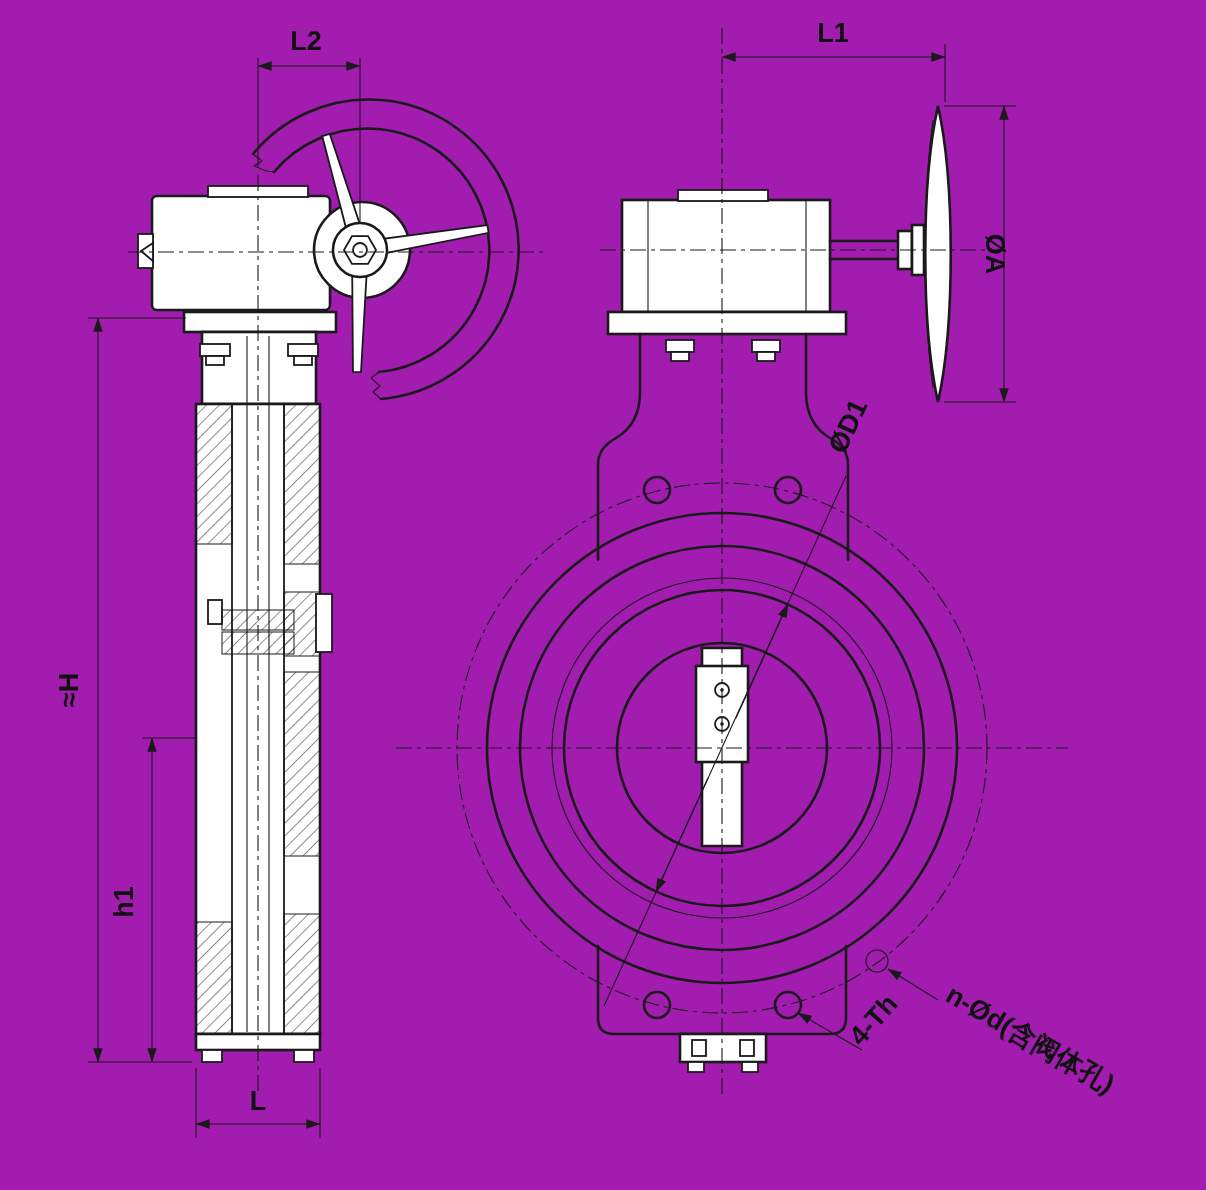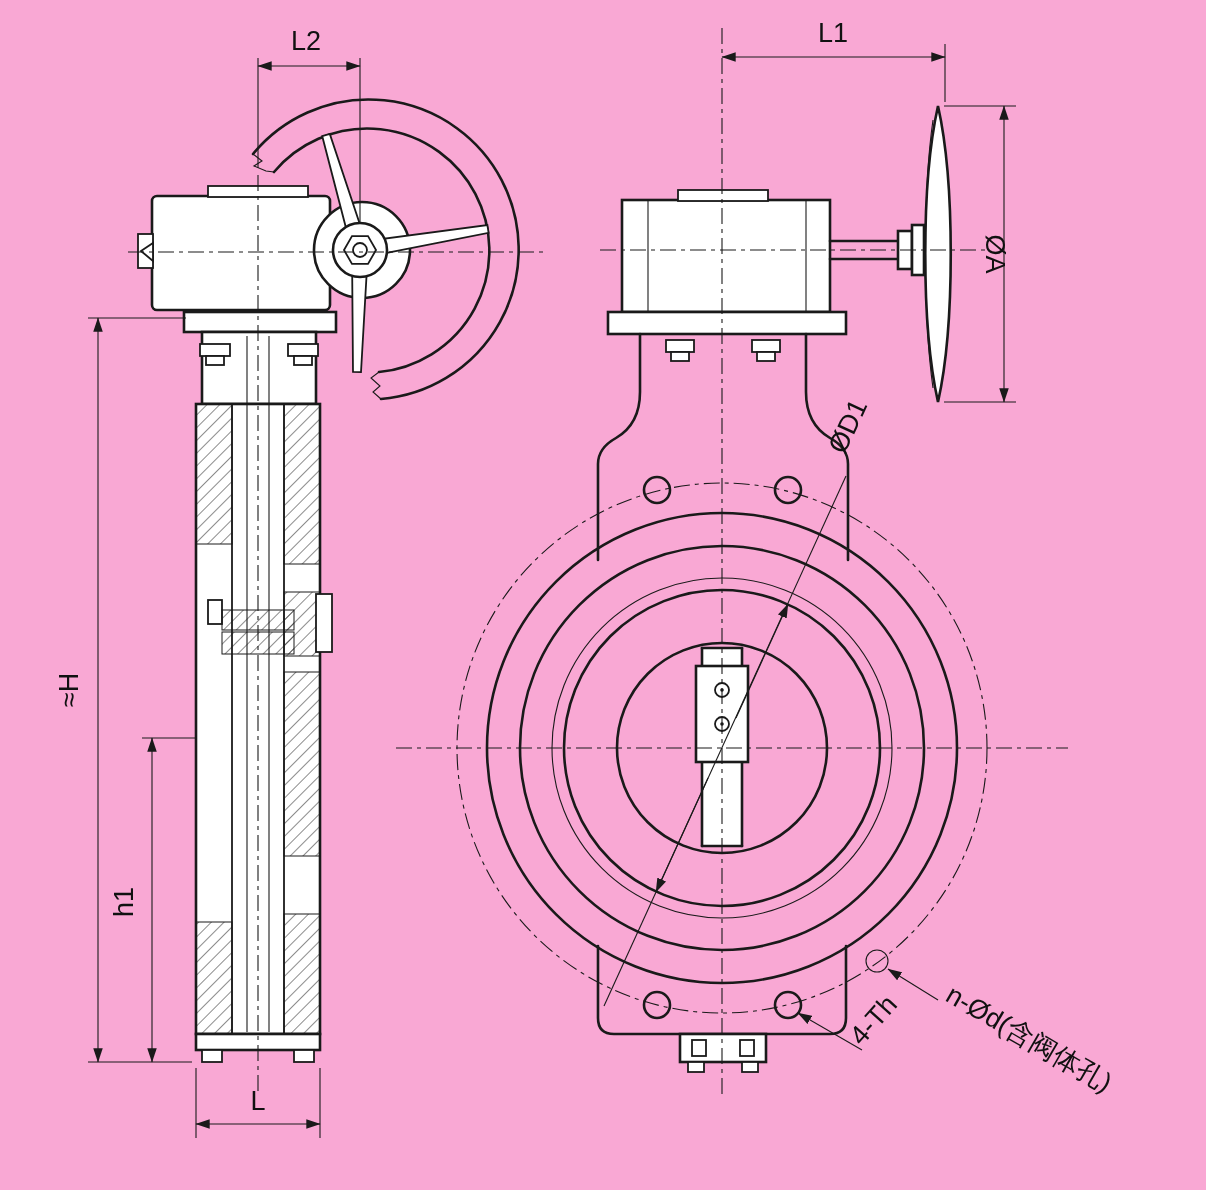--- a/index.html
+++ b/index.html
@@ -1,16 +1,16 @@
 <!DOCTYPE html>
 <html><head>
 <meta charset="utf-8">
 <style>
   html,body{margin:0;padding:0;background:#ffffff;}
-  .stage{width:1206px;height:1190px;position:relative;background:#f9a8d4;overflow:hidden;}
+  .stage{width:1206px;height:1190px;position:relative;background:#a21caf;overflow:hidden;font-weight:bold;}
   svg{display:block;}
   .s-thick{stroke:#1a1a1a;stroke-width:2.6;fill:none;stroke-linecap:round;}
   .s-med{stroke:#1a1a1a;stroke-width:1.8;fill:none;}
   .s-thin{stroke:#1a1a1a;stroke-width:1.1;fill:none;}
   .s-center{stroke:#1a1a1a;stroke-width:1.1;fill:none;stroke-dasharray:16 5 4 5;}
   .s-dim{stroke:#1a1a1a;stroke-width:1.1;fill:none;}
   .fill-w{fill:#ffffff;}
   .hatch{fill:url(#hatchPattern);stroke:#1a1a1a;stroke-width:1;}
   text{font-family:"Liberation Sans","DejaVu Sans",sans-serif;font-size:27px;fill:#111;}
 </style>

